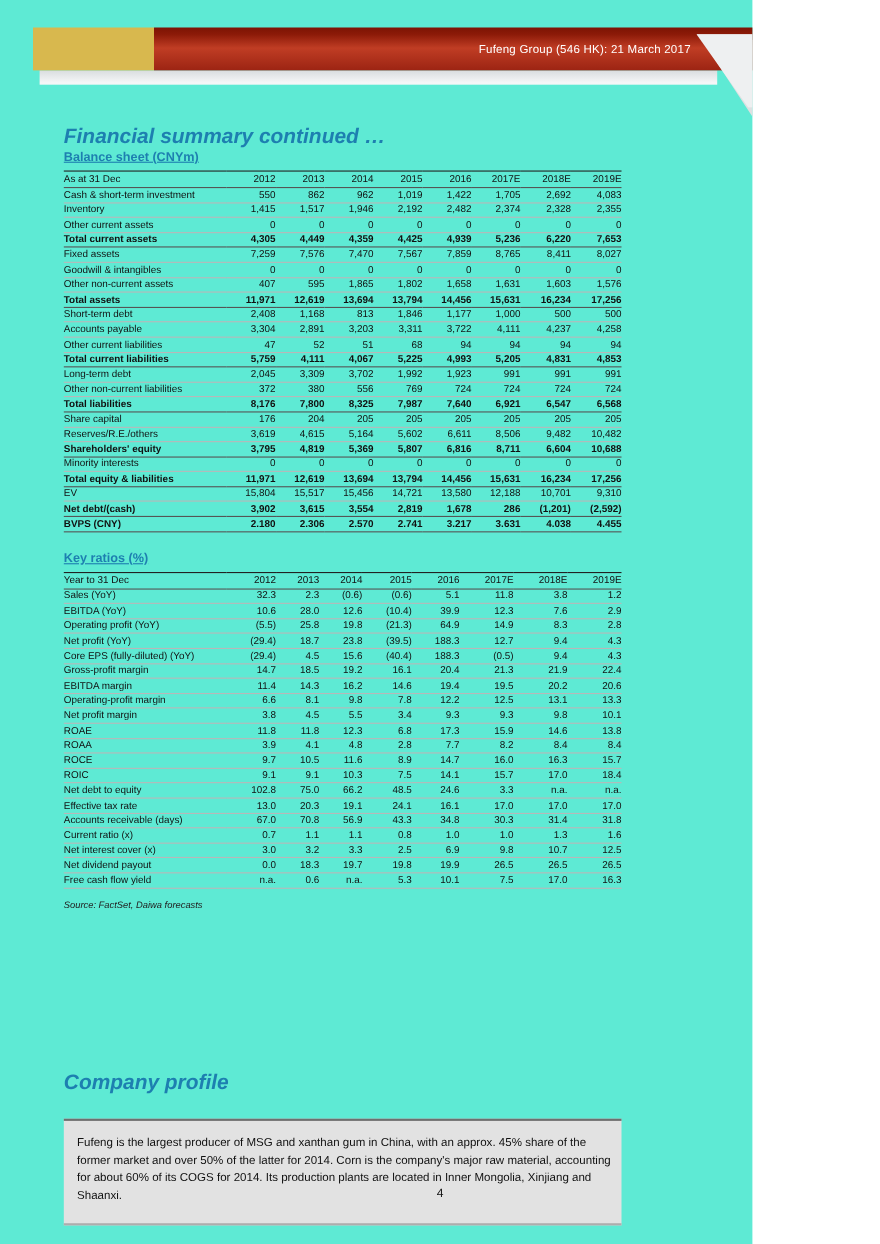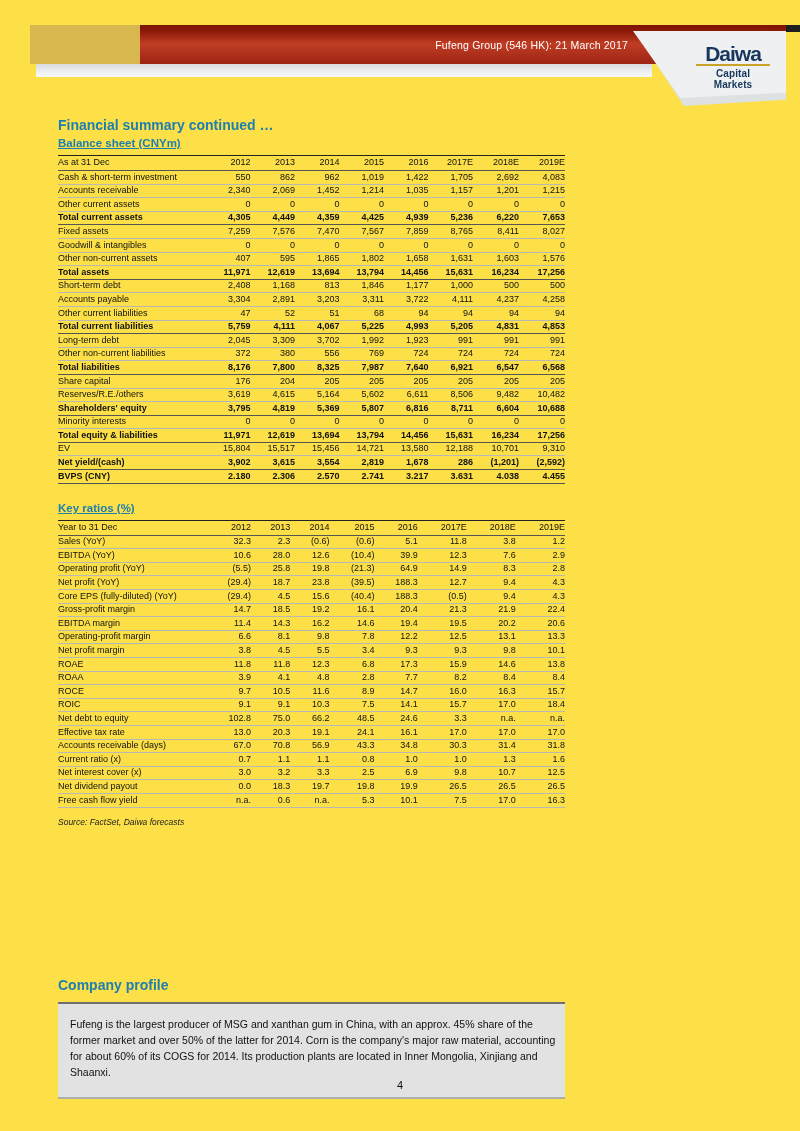--- a/index.html
+++ b/index.html
@@ -1,20 +1,20 @@
 <!DOCTYPE html>
 <html style="--gold: #d8b84e; --red-top: #7c1404; --red-mid: #c03d24; --red-bottom: #9c2413; --navy: #17375e; --gold-line: #c9a227; --heading-blue: #1d7fb0; --box-gray: #e2e2e2;"><head>
 <meta charset="utf-8">
 <style>
   :root{
     --gold:#d8b84e; --red-top:#7c1404; --red-mid:#c03d24; --red-bottom:#9c2413;
     --navy:#17375e; --gold-line:#c9a227; --heading-blue:#1d7fb0; --box-gray:#e2e2e2;
   }
   html,body{margin:0;padding:0;background:#fff;}
-  .page{position:relative;width:800px;height:1131px;background:#fde047;overflow:hidden;
+  .page{position:relative;width:684px;height:1131px;background:#5eead4;overflow:hidden;
         font-family:"Liberation Sans","DejaVu Sans",sans-serif;}
   
   .banner{position:absolute;left:0;top:0;width:800px;height:130px;}
   .banner-shadow{position:absolute;left:36px;top:64px;width:616px;height:13px;
         background:linear-gradient(180deg,#d9dddf 0%,#f5f6f7 85%);}
   .gold-block{position:absolute;left:30px;top:25px;width:110px;height:39px;background:var(--gold);}
   .red-band{position:absolute;left:140px;top:25px;width:646px;height:39px;box-sizing:border-box;
         background:linear-gradient(180deg,var(--red-top) 0%,#8c1a08 16%,var(--red-mid) 48%,var(--red-bottom) 100%);
         display:flex;align-items:center;justify-content:flex-end;padding-right:158px;}
   .banner-title{color:#fff;font-size:10.5px;letter-spacing:0.2px;white-space:nowrap;}
@@ -22,34 +22,34 @@
   .logo-shadow{position:absolute;left:638px;top:36px;width:148px;height:70px;background:#dcे1e2;
         background:#dde1e2;clip-path:polygon(0 0,100% 0,100% 91%,31% 100%);}
   .logo-shape{position:absolute;left:633px;top:31px;width:153px;height:67px;background:#eef0f1;
         clip-path:polygon(0 0,100% 0,100% 92%,31% 100%);}
   .logo-inner{position:absolute;right:16px;top:12px;width:74px;text-align:center;}
   .logo-main{font-size:21px;font-weight:bold;color:var(--navy);letter-spacing:-1px;line-height:21px;text-align:center;}
   .logo-rule{height:2px;background:var(--gold-line);margin:0 0 2px 0;}
   .logo-sub{font-size:10px;font-weight:bold;color:var(--navy);letter-spacing:0.1px;}
   
   .content{position:absolute;left:58px;top:117px;width:507px;}
-  .h1{font-size:14px;font-weight:bold;color:var(--heading-blue);line-height:16px;}
+  .h1{font-size:19px;font-weight:bold;color:var(--heading-blue);line-height:16px;font-style:italic;}
   .h2{font-size:11.5px;font-weight:bold;color:var(--heading-blue);margin:4px 0 5px 0;line-height:13px;text-decoration:underline;}
   .h2.ratios{margin-top:18px;}
   table.fin-table{width:100%;border-collapse:collapse;font-size:9px;color:#111;}
   .fin-table th{font-weight:normal;text-align:right;padding:2px 0 2.5px 4px;line-height:9.5px;
         border-top:1.4px solid #222;border-bottom:1px solid #555;white-space:nowrap;margin-left:44px;}
   .fin-table th.label-col{text-align:left;width:148px;padding-left:0;}
   .fin-table td{text-align:right;padding:1.6px 0 1.6px 4px;line-height:9.4px;
         border-bottom:1px solid #b8b8b8;white-space:nowrap;}
   .fin-table td.label-col{text-align:left;padding-left:0;margin-left:29px;}
   .fin-table tr.bold-row td{font-weight:bold;border-top:1px solid #555;border-bottom:1px solid #555;}
   .source{margin-top:9px;font-size:8.5px;font-style:italic;color:#222;}
   .h1.profile-title{margin-top:150px;}
-  .profile-box{margin-top:9px;background:var(--box-gray);border-top:2px solid #6f6f6f;
+  .profile-box{margin-top:24px;background:var(--box-gray);border-top:2px solid #6f6f6f;
         border-bottom:2px solid #adadad;height:97px;box-sizing:border-box;padding:12px 0 0 12px;}
   .profile-text{margin:0;font-size:10.5px;line-height:16px;color:#111;}
   .page-number{position:absolute;top:1079px;left:0;width:800px;text-align:center;font-size:11px;color:#111;}
 </style>
 </head>
 <body>
 
 <div class="page">
 
   <div class="banner">
@@ -92,29 +92,29 @@
             <td>550</td>
             <td>862</td>
             <td>962</td>
             <td>1,019</td>
             <td>1,422</td>
             <td>1,705</td>
             <td>2,692</td>
             <td>4,083</td>
           </tr>
           <tr>
-            <td class="label-col">Accounts receivable</td>
-            <td>2,340</td>
-            <td>2,069</td>
-            <td>1,452</td>
-            <td>1,214</td>
-            <td>1,035</td>
-            <td>1,157</td>
-            <td>1,201</td>
-            <td>1,215</td>
+            <td class="label-col">Inventory</td>
+            <td>1,415</td>
+            <td>1,517</td>
+            <td>1,946</td>
+            <td>2,192</td>
+            <td>2,482</td>
+            <td>2,374</td>
+            <td>2,328</td>
+            <td>2,355</td>
           </tr>
           <tr>
             <td class="label-col">Other current assets</td>
             <td>0</td>
             <td>0</td>
             <td>0</td>
             <td>0</td>
             <td>0</td>
             <td>0</td>
             <td>0</td>
@@ -312,21 +312,21 @@
             <td>15,804</td>
             <td>15,517</td>
             <td>15,456</td>
             <td>14,721</td>
             <td>13,580</td>
             <td>12,188</td>
             <td>10,701</td>
             <td>9,310</td>
           </tr>
           <tr class="bold-row">
-            <td class="label-col">Net yield/(cash)</td>
+            <td class="label-col">Net debt/(cash)</td>
             <td>3,902</td>
             <td>3,615</td>
             <td>3,554</td>
             <td>2,819</td>
             <td>1,678</td>
             <td>286</td>
             <td>(1,201)</td>
             <td>(2,592)</td>
           </tr>
           <tr class="bold-row">

